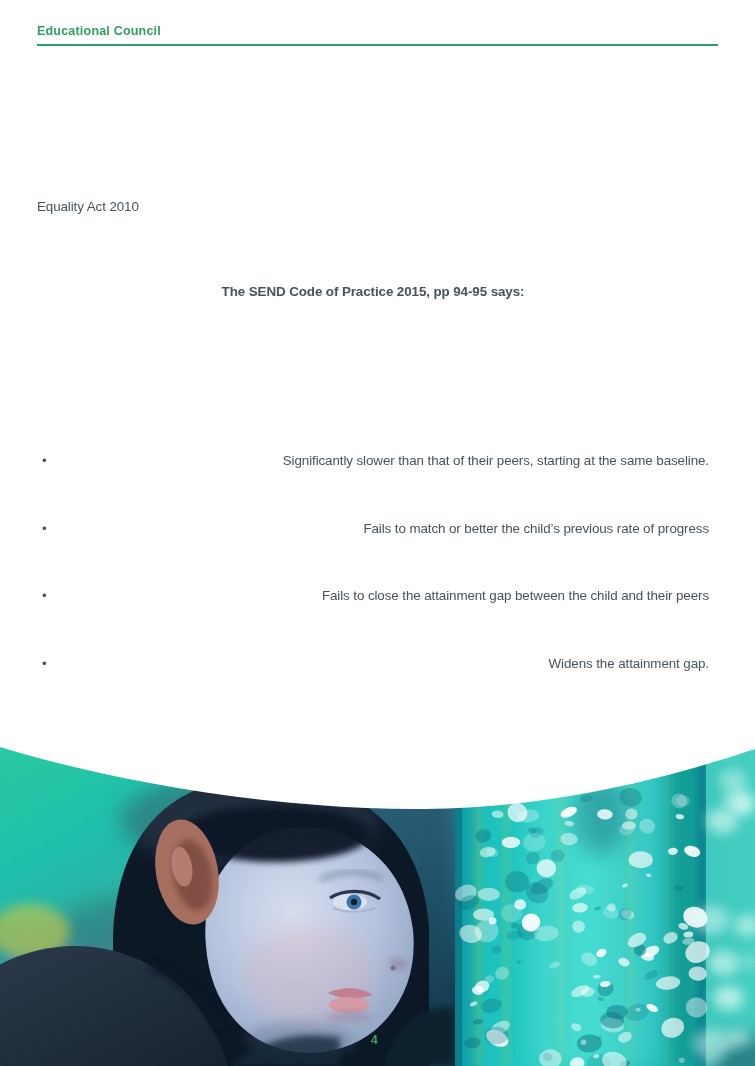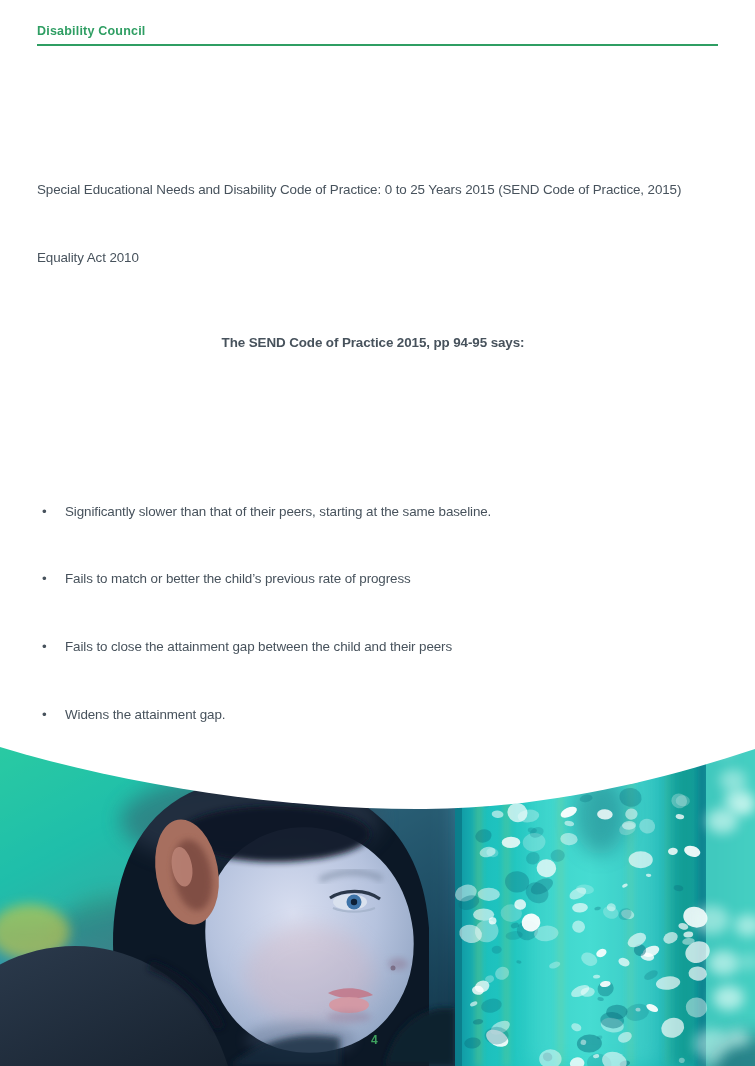--- a/index.html
+++ b/index.html
@@ -11,40 +11,39 @@
   .brand{position:absolute;left:37px;top:24px;font-size:12.5px;font-weight:bold;color:#2F9E63;letter-spacing:.2px;}
   .rule{position:absolute;left:37px;top:44px;width:681px;height:1.6px;background:#2F9E63;}
   
   .content{position:absolute;left:37px;top:64px;width:672px;font-size:13.4px;line-height:16.9px;letter-spacing:-0.1px;white-space:pre-wrap;}
   .content p{margin:0;}
   .intro p{white-space:nowrap;}
   .bold{font-weight:bold;text-align:center;}
   .mt{margin-top:17px !important;}
   .bullet{display:flex;}
   .bullet .dot{flex:0 0 28px;box-sizing:border-box;padding-left:5px;}
-  .bullet .btext{flex:1 1 auto;}
+  .bullet .btext{flex:1 1 auto;text-align:right;}
   
   .hero{position:absolute;left:0;top:740px;width:755px;height:326px;margin:0;}
   .hero svg{display:block;}
   .pagenum{position:absolute;left:371px;top:293px;font-size:12px;color:#3FA35F;font-weight:bold;}
 </style>
 </head>
 <body>
 
 <div class="page">
 
-  <div class="brand">Disability Council</div>
+  <div class="brand">Educational Council</div>
   <div class="rule"></div>
 
   <main class="content">
     <div class="intro">
       
     
       
-        <p>Special Educational Needs and Disability Code of Practice: 0 to 25 Years 2015 (SEND Code of Practice, 2015)</p>
       
         <p>Equality Act 2010</p>
       </div>
     <p class="bold">The SEND Code of Practice 2015, pp 94-95 says:</p>
 
 
     <div class="mt">
       
     
         <div class="bullet">

